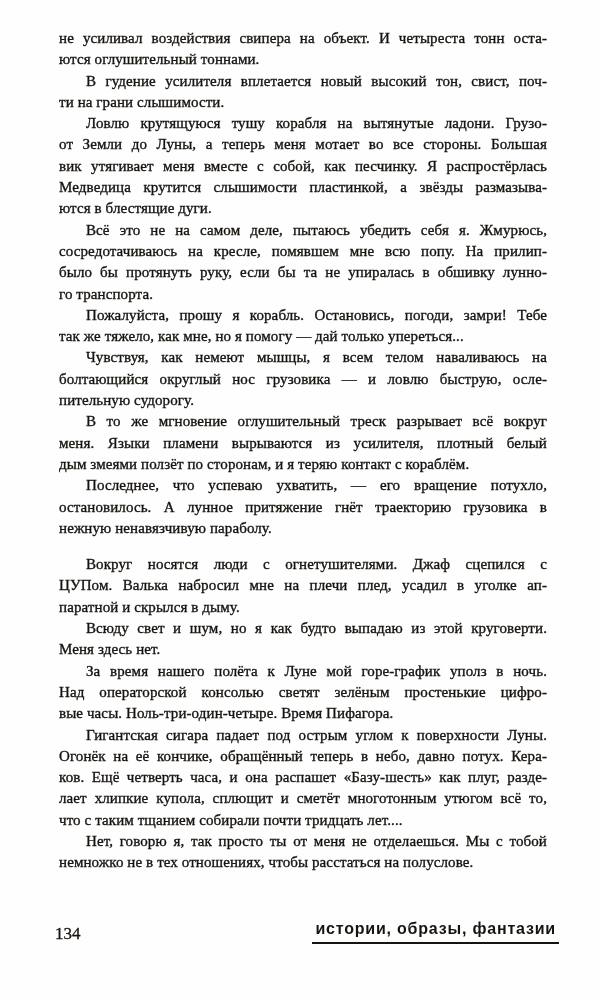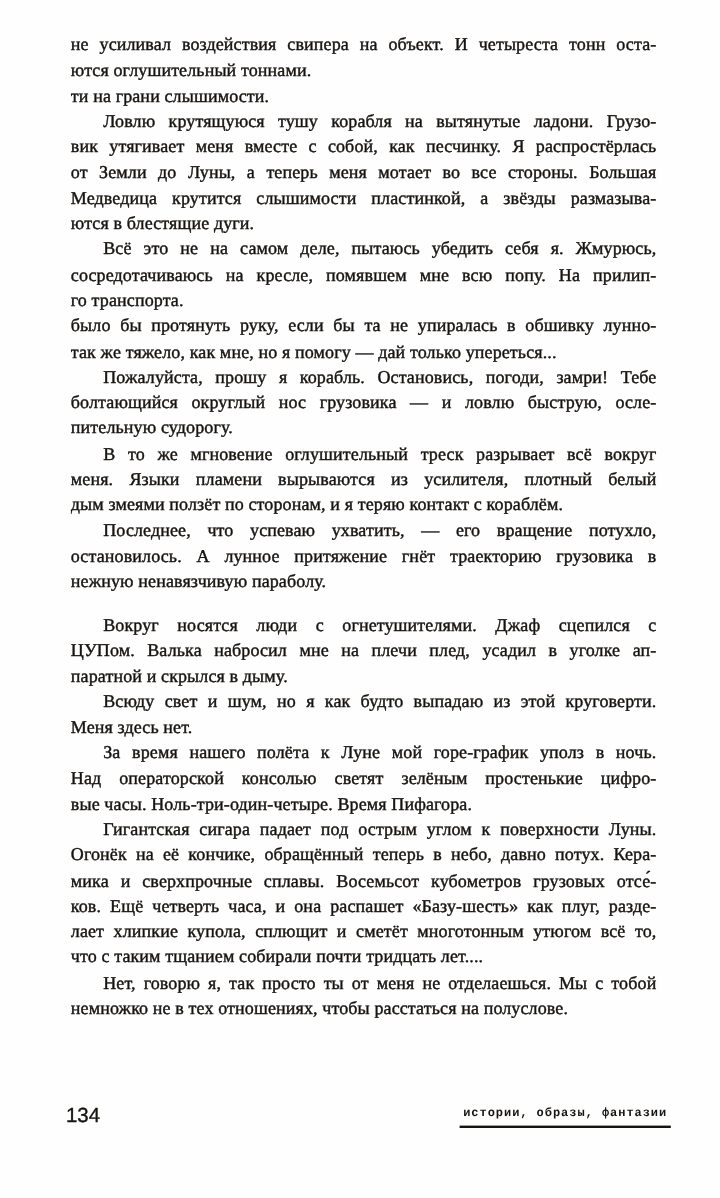--- a/index.html
+++ b/index.html
@@ -47,64 +47,66 @@
   .footer {
     position: absolute;
     left: 55px;
     right: 41px;
     top: 920px;
     display: flex;
     justify-content: space-between;
     align-items: flex-end;
   }
   .page-number {
-    font-family: Liberation Sans, sans-serif;
+    font-family: Liberation Serif, serif;
     font-size: 17px;
     text-align: right;
     -webkit-text-stroke: 0.3px currentColor;
   }
   .running-title {
-    font-family: Liberation Mono, monospace;
+    font-family: Liberation Sans, sans-serif;
     font-weight: bold;
-    font-size: 10px;
+    font-size: 16px;
     letter-spacing: 0.8px;
     border-bottom: 2px solid var(--ink);
     padding: 0 3px 4px 3px;
   }
 </style>
 </head>
 <body>
 
 <div class="page">
   <div class="text-block">
       <div class="para">
         <div class="line">не усиливал воздействия свипера на объект. И четыреста тонн оста-</div>
         <div class="line last">ются оглушительный тоннами.</div>
       </div>
       <div class="para">
+        <div class="line indent">В гудение усилителя вплетается новый высокий тон, свист, поч-</div>
         <div class="line last">ти на грани слышимости.</div>
       </div>
       <div class="para">
         <div class="line indent">Ловлю крутящуюся тушу корабля на вытянутые ладони. Грузо-</div>
+        <div class="line">от Земли до Луны, а теперь меня мотает во все стороны. Большая</div>
         <div class="line">вик утягивает меня вместе с собой, как песчинку. Я распростёрлась</div>
-        <div class="line">от Земли до Луны, а теперь меня мотает во все стороны. Большая</div>
         <div class="line">Медведица крутится слышимости пластинкой, а звёзды размазыва-</div>
         <div class="line last">ются в блестящие дуги.</div>
       </div>
       <div class="para">
         <div class="line indent">Всё это не на самом деле, пытаюсь убедить себя я. Жмурюсь,</div>
         <div class="line">сосредотачиваюсь на кресле, помявшем мне всю попу. На прилип-</div>
+        <div class="line">было бы протянуть руку, если бы та не упиралась в обшивку лунно-</div>
         <div class="line last">го транспорта.</div>
-        <div class="line">было бы протянуть руку, если бы та не упиралась в обшивку лунно-</div>
       </div>
       <div class="para">
+        <div class="line indent">Пожалуйста, прошу я корабль. Остановись, погоди, замри! Тебе</div>
         <div class="line last">так же тяжело, как мне, но я помогу — дай только упереться...</div>
-        <div class="line indent">Пожалуйста, прошу я корабль. Остановись, погоди, замри! Тебе</div>
       </div>
       <div class="para">
+        <div class="line indent">Чувствуя, как немеют мышцы, я всем телом наваливаюсь на</div>
         <div class="line">болтающийся округлый нос грузовика — и ловлю быструю, осле-</div>
         <div class="line last">пительную судорогу.</div>
       </div>
       <div class="para">
         <div class="line indent">В то же мгновение оглушительный треск разрывает всё вокруг</div>
         <div class="line">меня. Языки пламени вырываются из усилителя, плотный белый</div>
         <div class="line last">дым змеями ползёт по сторонам, и я теряю контакт с кораблём.</div>
       </div>
       <div class="para space-after">
         <div class="line indent">Последнее, что успеваю ухватить, — его вращение потухло,</div>
@@ -121,21 +123,20 @@
         <div class="line last">Меня здесь нет.</div>
       </div>
       <div class="para">
         <div class="line indent">За время нашего полёта к Луне мой горе-график уполз в ночь.</div>
         <div class="line">Над операторской консолью светят зелёным простенькие цифро-</div>
         <div class="line last">вые часы. Ноль-три-один-четыре. Время Пифагора.</div>
       </div>
       <div class="para">
         <div class="line indent">Гигантская сигара падает под острым углом к поверхности Луны.</div>
         <div class="line">Огонёк на её кончике, обращённый теперь в небо, давно потух. Кера-</div>
-        <div class="line">мика и сверхпрочные сплавы. Восемьсот кубометров грузовых отсе́-</div>
         <div class="line">ков. Ещё четверть часа, и она распашет «Базу-шесть» как плуг, разде-</div>
         <div class="line">лает хлипкие купола, сплющит и сметёт многотонным утюгом всё то,</div>
         <div class="line last">что с таким тщанием собирали почти тридцать лет....</div>
       </div>
       <div class="para">
         <div class="line indent">Нет, говорю я, так просто ты от меня не отделаешься. Мы с тобой</div>
         <div class="line last">немножко не в тех отношениях, чтобы расстаться на полуслове.</div>
       </div>
     </div>
   <div class="footer">

